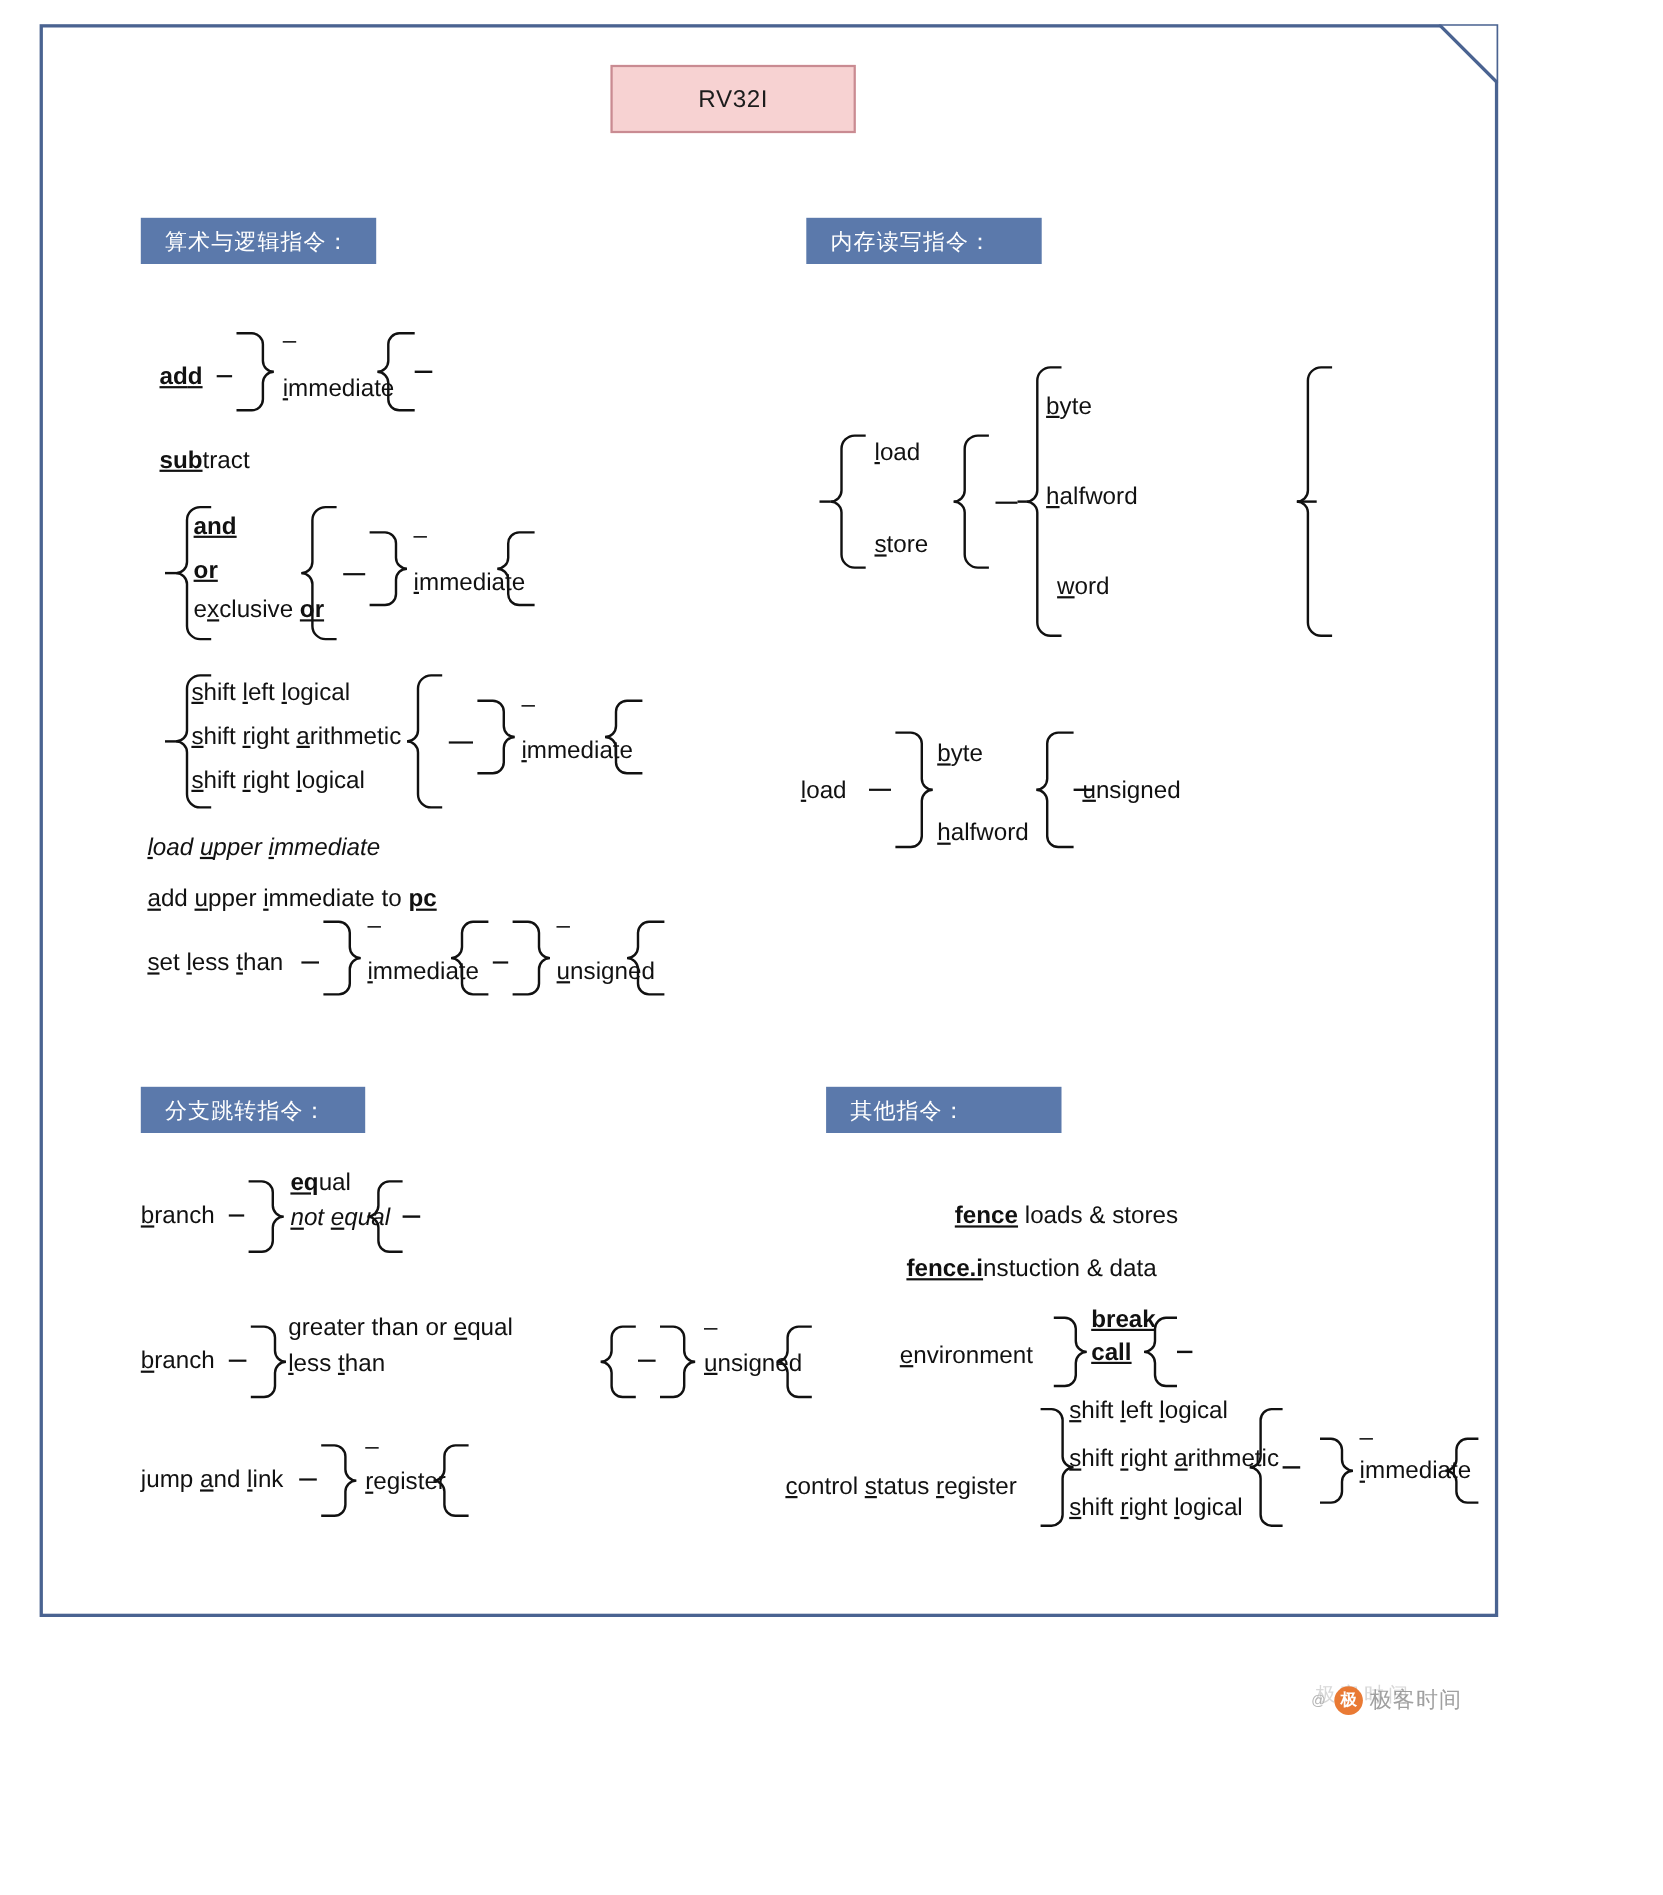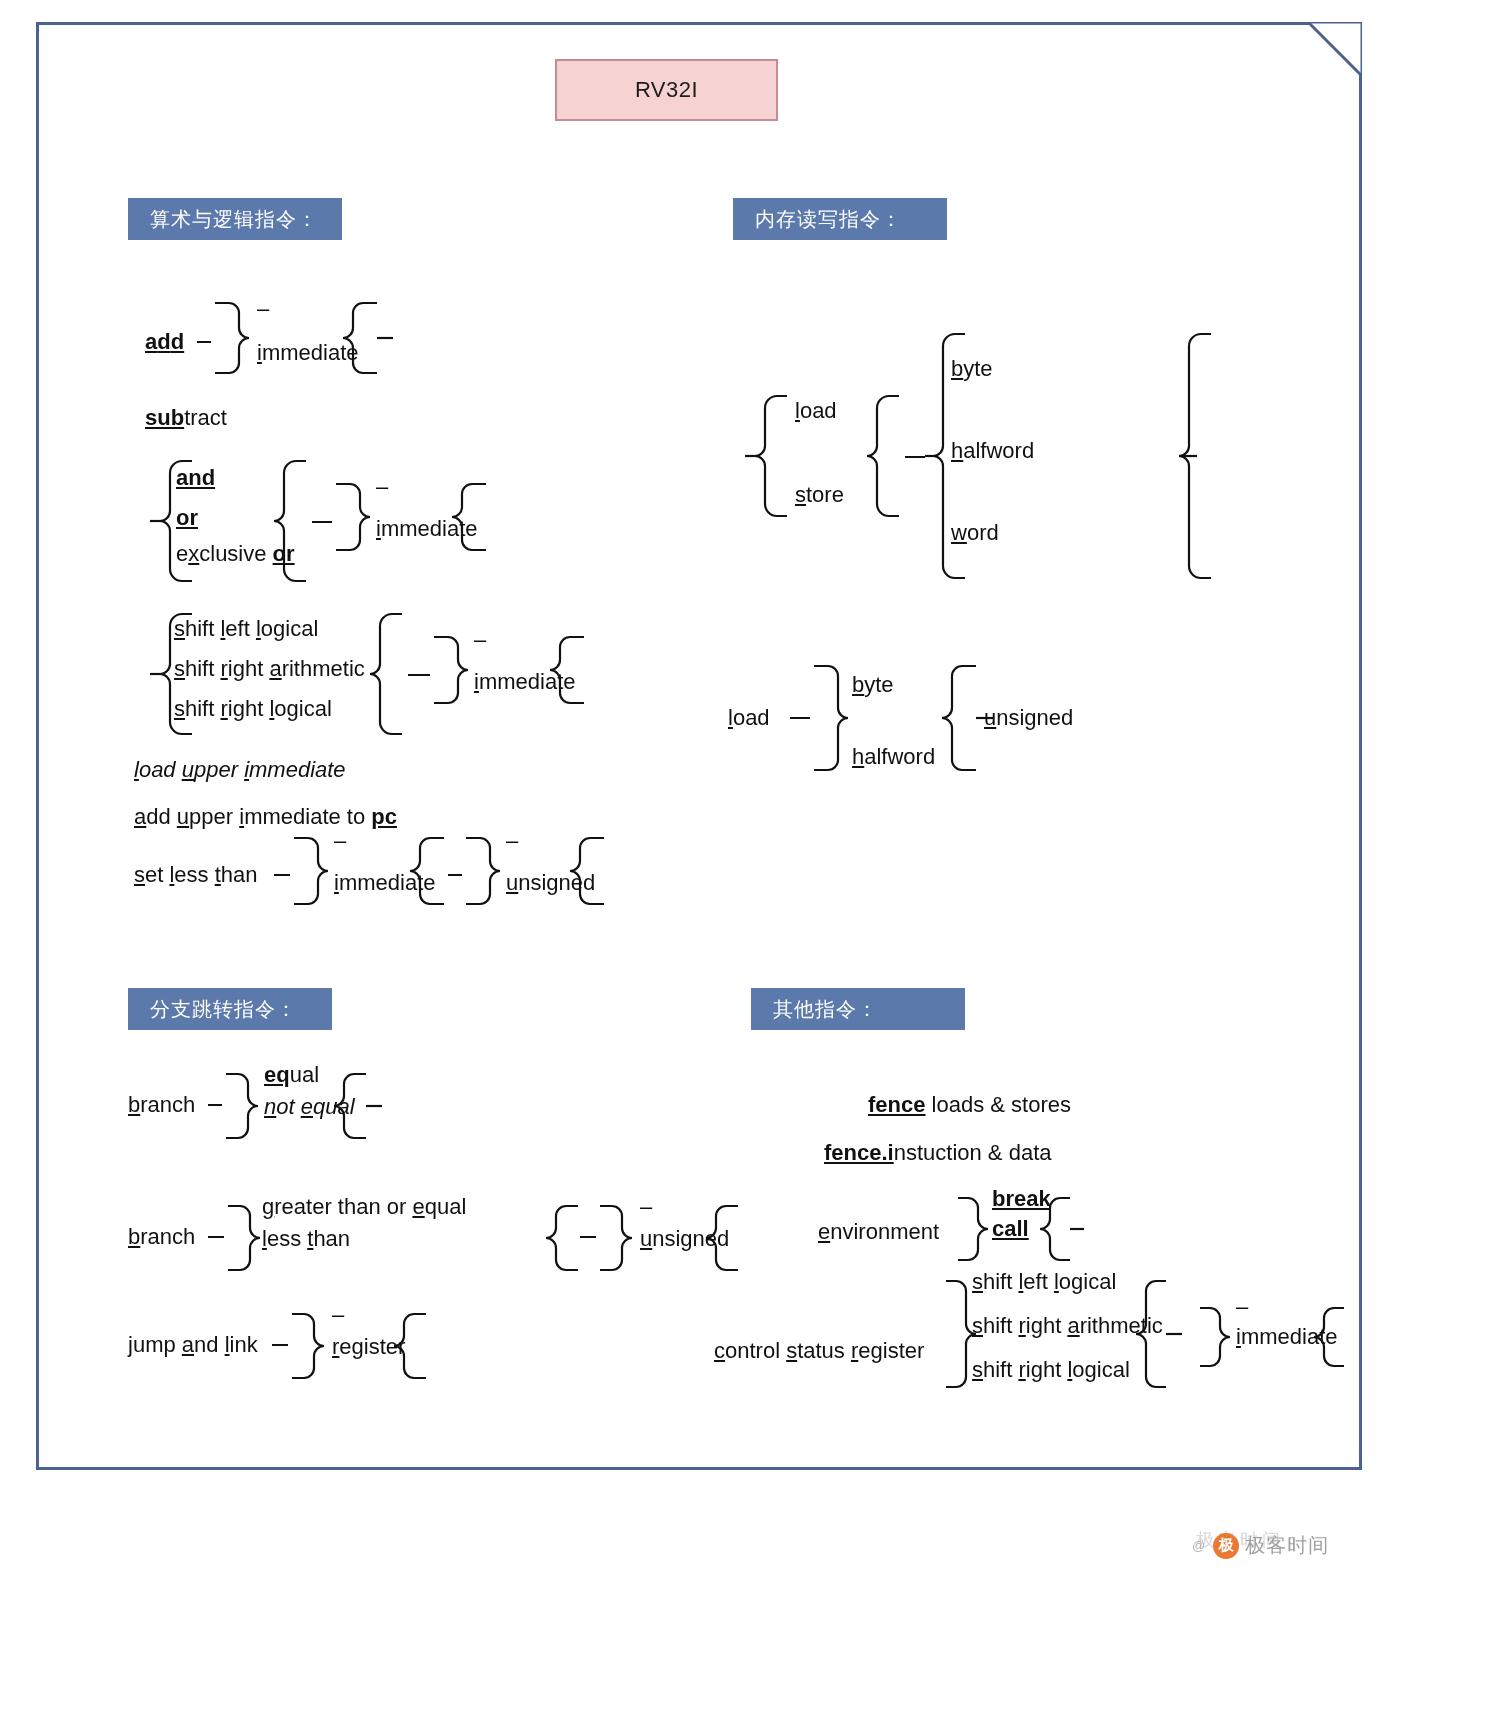--- a/index.html
+++ b/index.html
@@ -238,21 +238,21 @@
       <svg width="290" height="252">
         <line x1="0" y1="126" x2="8" y2="126" stroke="#111" stroke-width="2.2"></line>
         <path d="M8,126 a10,10 0 0 0 10,-10 v-100 a12,12 0 0 1 12,-12 h10" fill="none" stroke="#111" stroke-width="2.2"></path>
         <path d="M8,126 a10,10 0 0 1 10,10 v100 a12,12 0 0 0 12,12 h10" fill="none" stroke="#111" stroke-width="2.2"></path>
         <path d="M286,4 h-10 a12,12 0 0 0 -12,12 v100 a10,10 0 0 1 -10,10" fill="none" stroke="#111" stroke-width="2.2"></path>
         <path d="M286,248 h-10 a12,12 0 0 1 -12,-12 v-100 a10,10 0 0 0 -10,-10" fill="none" stroke="#111" stroke-width="2.2"></path>
         <line x1="254" y1="126" x2="272" y2="126" stroke="#111" stroke-width="2.2"></line>
       </svg>
       <span class="txt" style="position:absolute; left:26px; top:26px;"><u class="m">b</u>yte</span>
       <span class="txt" style="position:absolute; left:26px; top:108px;"><u class="m">h</u>alfword</span>
-      <span class="txt" style="position:absolute; left:26px; top:190px;text-align:center;"><u class="m">w</u>ord</span>
+      <span class="txt" style="position:absolute; left:36px; top:190px;text-align:center;"><u class="m">w</u>ord</span>
     </div>
   </div>
 
   <div class="row" style="left:728px; top:705px;">
     <span class="txt" style="position:absolute; left:0; top:0;"><u class="m">l</u>oad</span>
     <div class="dash" style="left:62px; top:12px; width:20px;"></div>
 
     <div class="grp" style="left:82px; top:-43px;">
       <svg width="170" height="124">
         <path d="M4,4 h14 a10,10 0 0 1 10,10 v32 a10,10 0 0 0 10,10 a10,10 0 0 0 -10,10 v32 a10,10 0 0 1 -10,10 h-14" fill="none" stroke="#111" stroke-width="2.2"></path>

